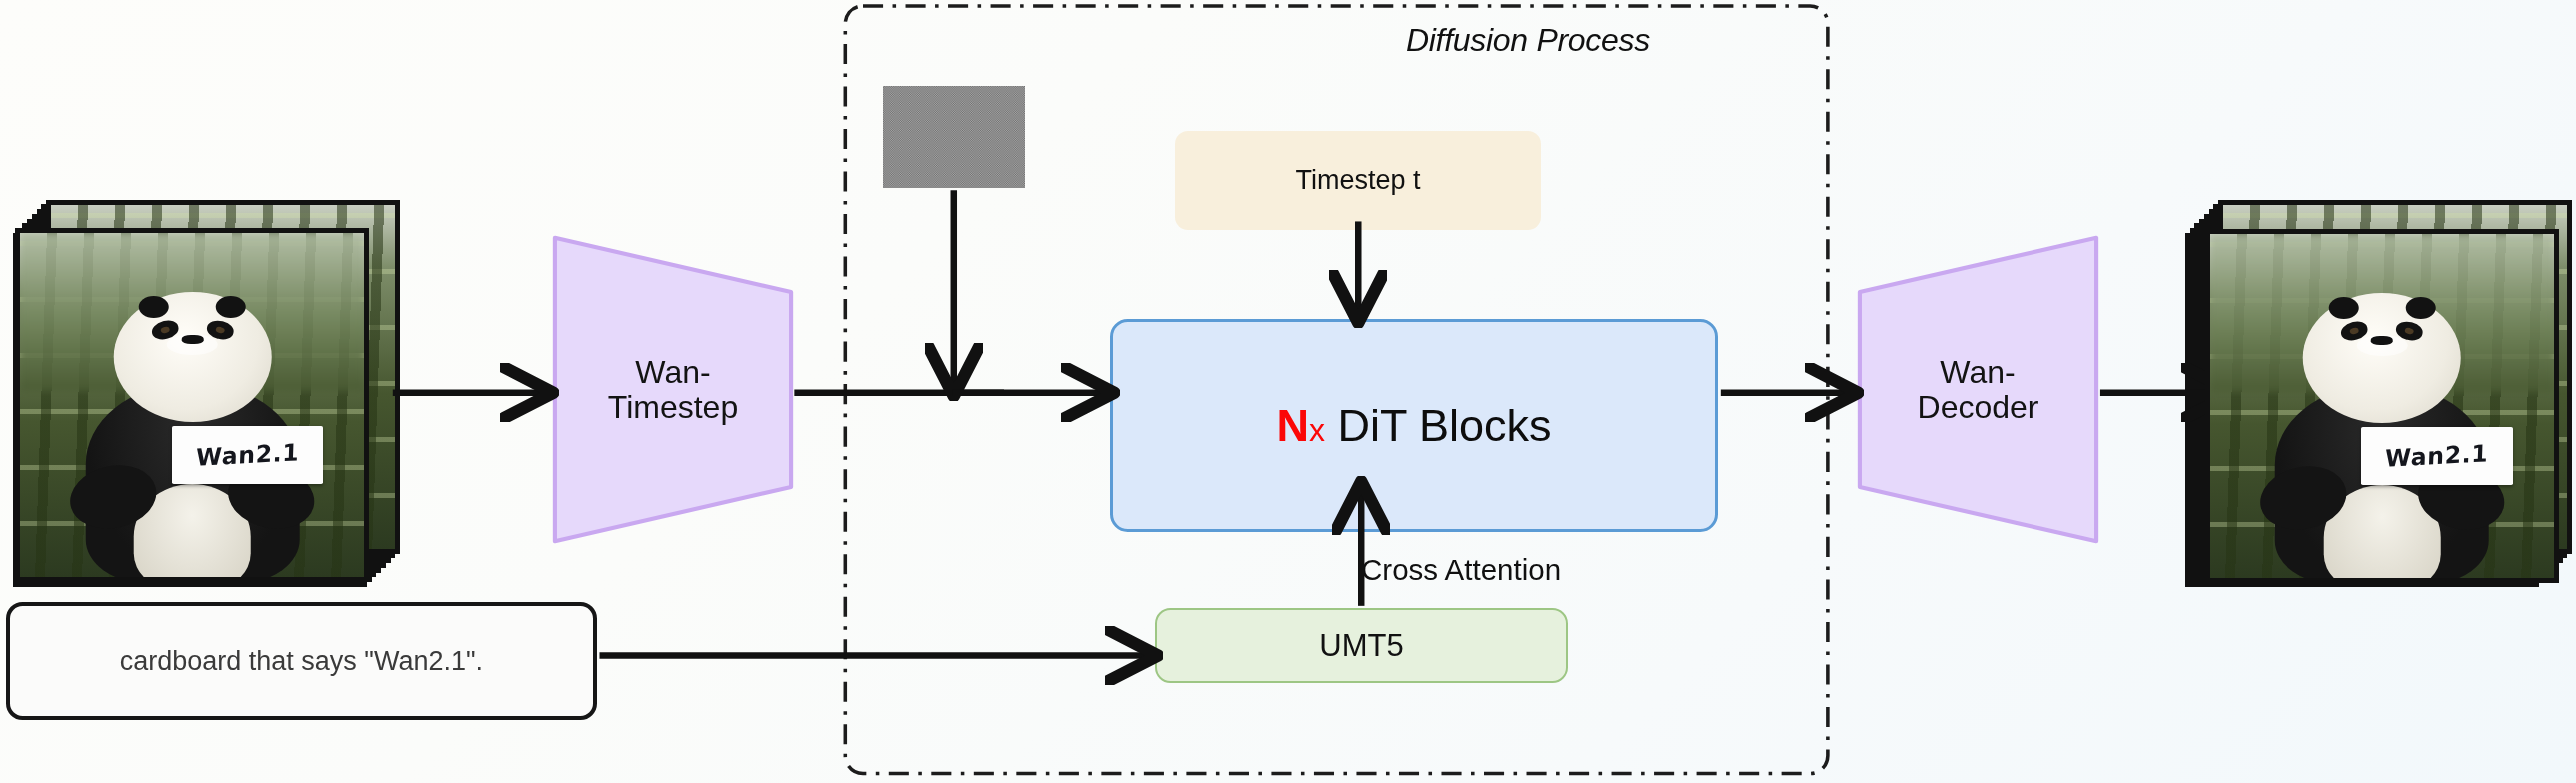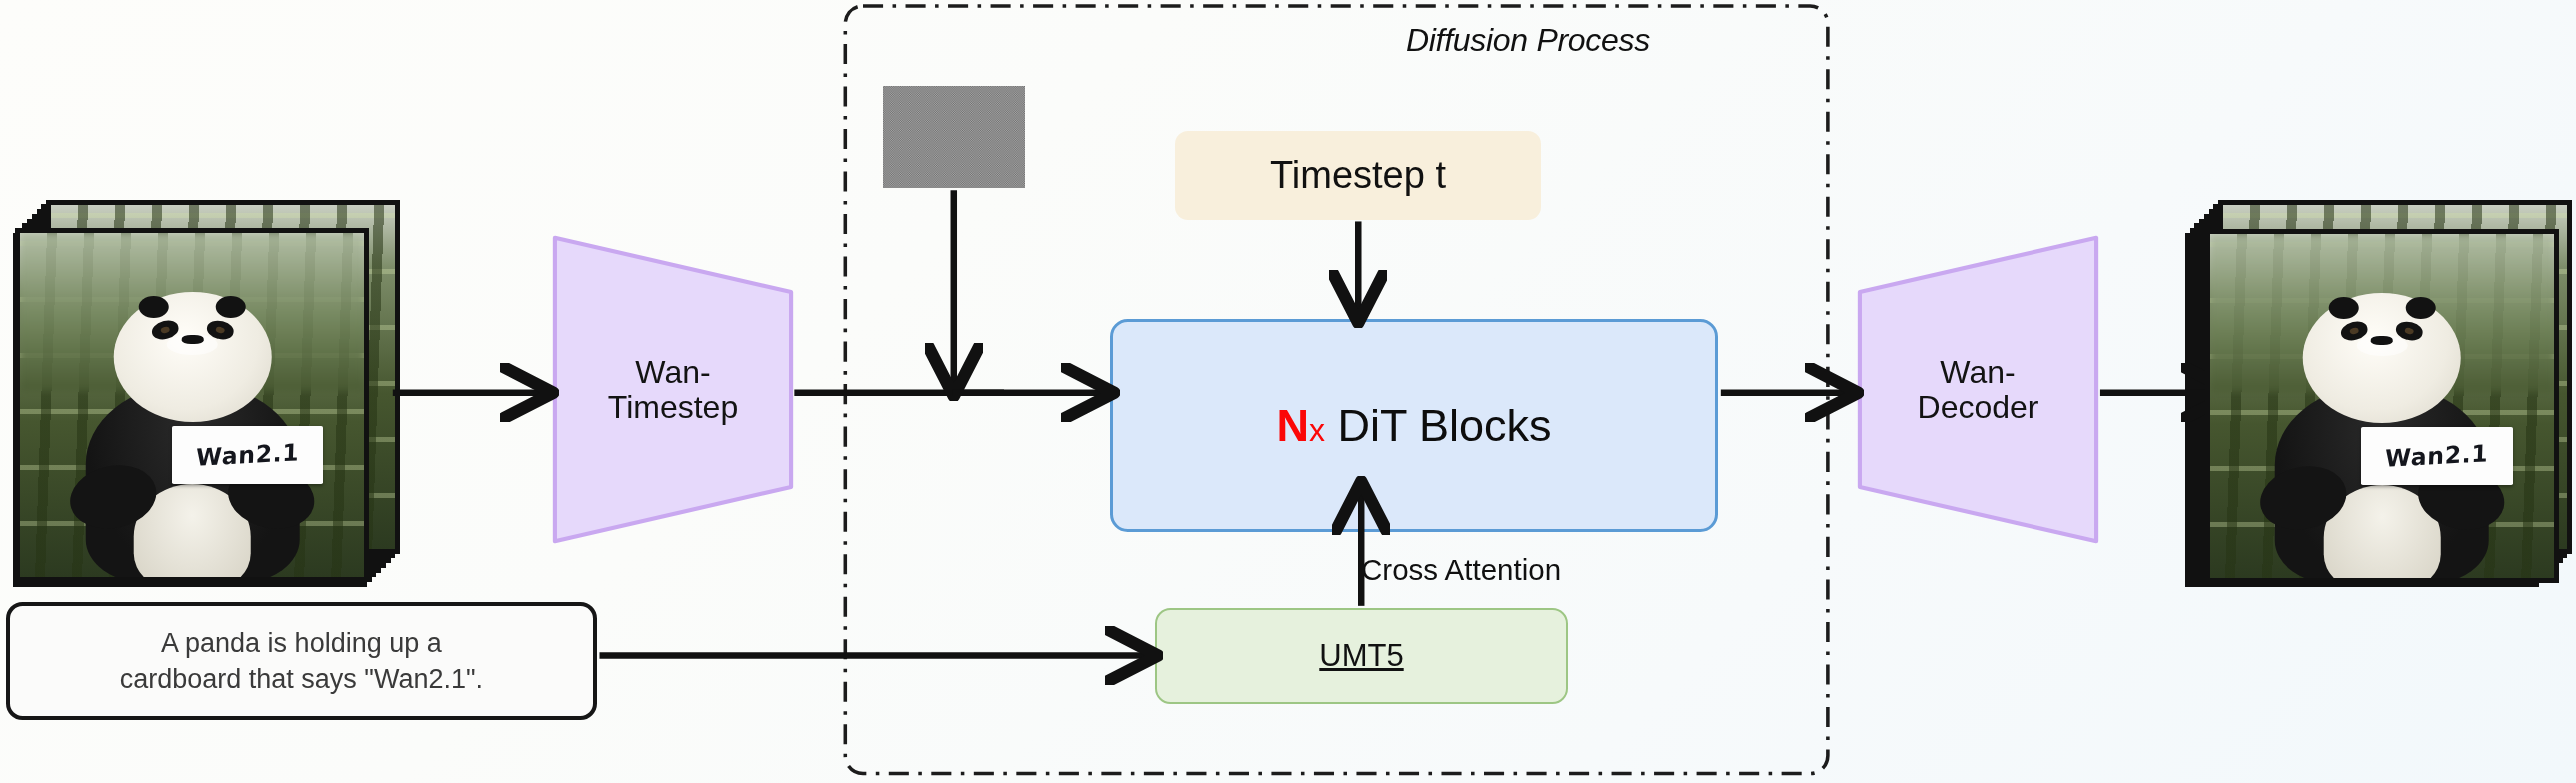--- a/index.html
+++ b/index.html
@@ -115,28 +115,28 @@
   }
   #dit-box{
     left:1110px; top:319px; width:608px; height:213px;
     background:#dbe8fa; border:3px solid #5b9bd5; border-radius:17.7px;
   }
   #dit-text{ font-size:45px; color:#0d0d0d; letter-spacing:0px; white-space:nowrap; }
   #dit-text .n{ color:#fb0707; font-weight:700; }
   #dit-text .x{ color:#fb0707; font-size:32px; font-weight:400; }
 
   #timestep-box{
-    left:1175px; top:131px; width:366px; height:89px;
+    left:1175px; top:131px; width:366px; height:99px;
     background:#f8efdc; border:none; border-radius:13px;
-    font-size:38px; color:#111;
+    font-size:27px; color:#111;
   }
   #umt5-box{
-    left:1155px; top:608px; width:413px; height:96px;
+    left:1155px; top:608px; width:413px; height:75px;
     background:#e6f1dd; border:2.4px solid #9dc684; border-radius:15.4px;
-    font-size:31px; color:#111;text-decoration:underline;
+    font-size:31px; color:#111;
   }
   #prompt-box{
     left:5.9px; top:602px; width:591px; height:118px;
     background:#fbfbfa; border:4.1px solid #161616; border-radius:16.5px;
     font-size:27px; color:#3a3a3a; line-height:1.35; padding:0 15.4px;
   }
 
   
   #noise-patch{
     left:883px; top:86px; width:142px; height:102px;
@@ -255,21 +255,20 @@
   </div>
 
   <div class="rbox" id="umt5-box">
     <span>UMT5</span>
   </div>
 
   <div class="abs" id="cross-attn-label">Cross Attention</div>
 
   <div class="rbox" id="prompt-box">
     <div style="text-align:center;">
-      <div>A panda is holding up a</div>
       <div>cardboard that says "Wan2.1".</div>
     </div>
   </div>
 
   <div class="trap-wrap" id="decoder-wrap" style="left:1854px; top:233px; width:248px; height:313px;">
     <svg width="248" height="313" viewBox="0 0 420 530">
       <polygon points="10,100 410,8 410,522 10,430" fill="#e6d9fb" stroke="#c9a8f0" stroke-width="7" stroke-linejoin="round"></polygon>
     </svg>
     <div class="trap-label">
       <span>Wan-</span>

